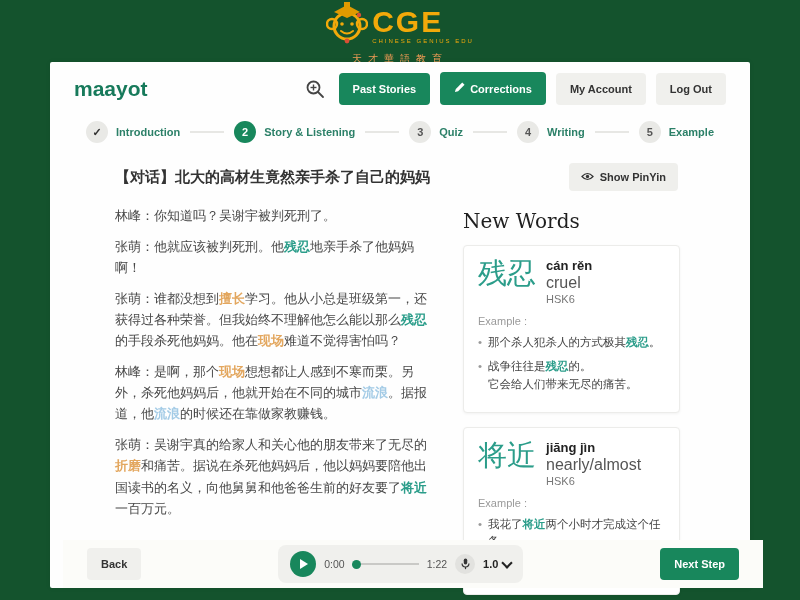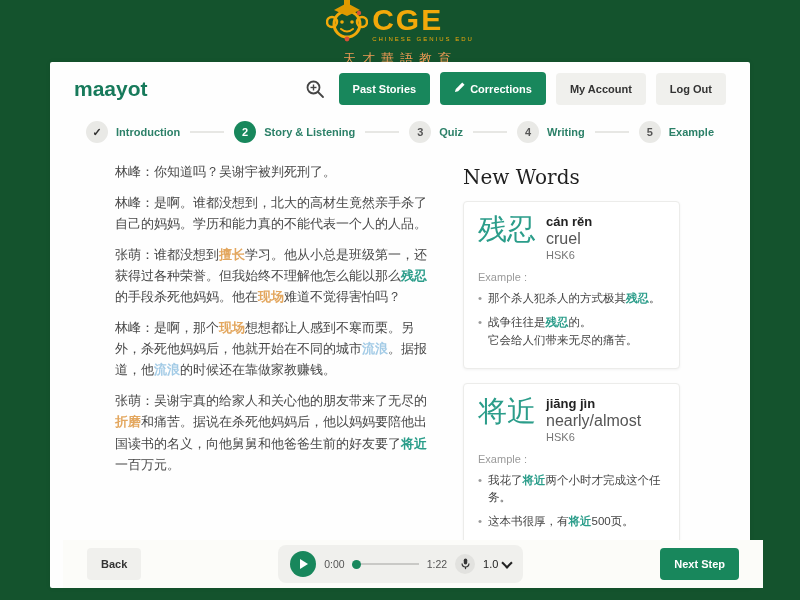--- a/index.html
+++ b/index.html
@@ -5,21 +5,21 @@
   html,body{margin:0;padding:0;}
   .page{position:relative;width:800px;height:600px;background:#14532d;
         font-family:"Liberation Sans",sans-serif;overflow:hidden;}
 
   
   .logo-area{position:absolute;top:4px;left:0;width:100%;height:58px;
              display:flex;flex-direction:column;align-items:center;justify-content:center;}
   .logo-row{display:flex;align-items:center;gap:4px;}
   .logo-cge{font-size:30px;font-weight:bold;color:#f2a90a;letter-spacing:2px;line-height:1;}
   .logo-sub{font-size:6px;letter-spacing:2px;color:#f2a90a;text-align:right;margin-top:1px;}
-  .logo-cn{font-size:13px;letter-spacing:6px;color:#ef9b55;margin-top:2px;}
+  .logo-cn{font-size:10px;letter-spacing:6px;color:#ef9b55;margin-top:2px;}
 
   
   .panel{position:absolute;left:50px;top:62px;width:700px;height:526px;
          background:#fefefe;border-radius:2px;box-shadow:0 0 5px rgba(0,0,0,.08);}
 
   
   .topbar{display:flex;align-items:center;gap:10px;padding:10px 24px 4px 24px;}
   .brand{font-size:21px;font-weight:bold;color:#177a5b;margin-right:auto;cursor:pointer;}
   .search-ic{width:20px;height:20px;margin-right:4px;cursor:pointer;}
   .btn{border:none;border-radius:4px;font-family:"Liberation Sans",sans-serif;
@@ -80,21 +80,21 @@
   .play-btn{width:26px;height:26px;border-radius:50%;background:#18875c;border:none;
             display:flex;align-items:center;justify-content:center;cursor:pointer;padding:0;}
   .play-tri{width:0;height:0;border-left:8px solid #fff;border-top:5px solid transparent;
             border-bottom:5px solid transparent;margin-left:2px;}
   .time{font-size:10.5px;color:#555;}
   .track{position:relative;width:66px;height:2px;background:#c9c9c6;cursor:pointer;}
   .knob{position:absolute;left:-1px;top:-3.5px;width:9px;height:9px;border-radius:50%;
         background:#18875c;cursor:grab;}
   .vol-btn{width:20px;height:20px;border-radius:50%;background:#e2e2df;border:none;
            display:flex;align-items:center;justify-content:center;cursor:pointer;padding:0;}
-  .speed{display:flex;align-items:center;gap:5px;font-size:11px;font-weight:normal;
+  .speed{display:flex;align-items:center;gap:5px;font-size:11px;font-weight:bold;
          color:#222;cursor:pointer;}
   .chev{width:6px;height:6px;border-right:2px solid #222;border-bottom:2px solid #222;
         transform:rotate(45deg);margin-top:-3px;}
 </style>
 </head>
 <body>
 
 <div class="page">
 
   <div class="logo-area">
@@ -172,25 +172,37 @@
         <span class="step-circle todo">4</span>
         <span class="step-label">Writing</span>
       </div>
       <div class="connector"></div>
       <div class="step">
         <span class="step-circle todo">5</span>
         <span class="step-label">Example</span>
       </div>
     </div>
 
+    <div class="title-row">
+      <span class="story-title">【对话】北大的高材生竟然亲手杀了自己的妈妈</span>
+      <button class="pill-btn">
+        <span>
+          <svg width="13" height="9" viewBox="0 0 14 9">
+            <path d="M1 4.5 Q7 -2 13 4.5 Q7 11 1 4.5 Z" fill="none" stroke="#333" stroke-width="1.2"></path>
+            <circle cx="7" cy="4.5" r="1.8" fill="#333"></circle>
+          </svg>
+        </span>
+        <span>Show PinYin</span>
+      </button>
+    </div>
 
     <div class="content">
       <div class="story-col">
         <p><span>林峰：你知道吗？吴谢宇被判死刑了。</span></p>
-        <p><span>林峰：是啊。谁都没想到，北大的高材生竟然亲手杀了自己的妈妈。学历和能力真的不能代表一个人的人品。</span></p>
+        <p><span>张萌：他就应该被判死刑。他</span><span class="hl teal">残忍</span><span>地亲手杀了他妈妈啊！</span></p>
         <p><span>张萌：谁都没想到</span><span class="hl orange">擅长</span><span>学习。他从小总是班级第一，还获得过各种荣誉。但我始终不理解他怎么能以那么</span><span class="hl teal">残忍</span><span>的手段杀死他妈妈。他在</span><span class="hl orange">现场</span><span>难道不觉得害怕吗？</span></p>
         <p><span>林峰：是啊，那个</span><span class="hl orange">现场</span><span>想想都让人感到不寒而栗。另外，杀死他妈妈后，他就开始在不同的城市</span><span class="hl blue">流浪</span><span>。据报道，他</span><span class="hl blue">流浪</span><span>的时候还在靠做家教赚钱。</span></p>
         <p><span>张萌：吴谢宇真的给家人和关心他的朋友带来了无尽的</span><span class="hl orange">折磨</span><span>和痛苦。据说在杀死他妈妈后，他以妈妈要陪他出国读书的名义，向他舅舅和他爸爸生前的好友要了</span><span class="hl teal">将近</span><span>一百万元。</span></p>
       </div>
 
       <div class="words-col">
         <div class="nw-heading">New Words</div>
 
         <div class="card">
           <div class="card-head">

